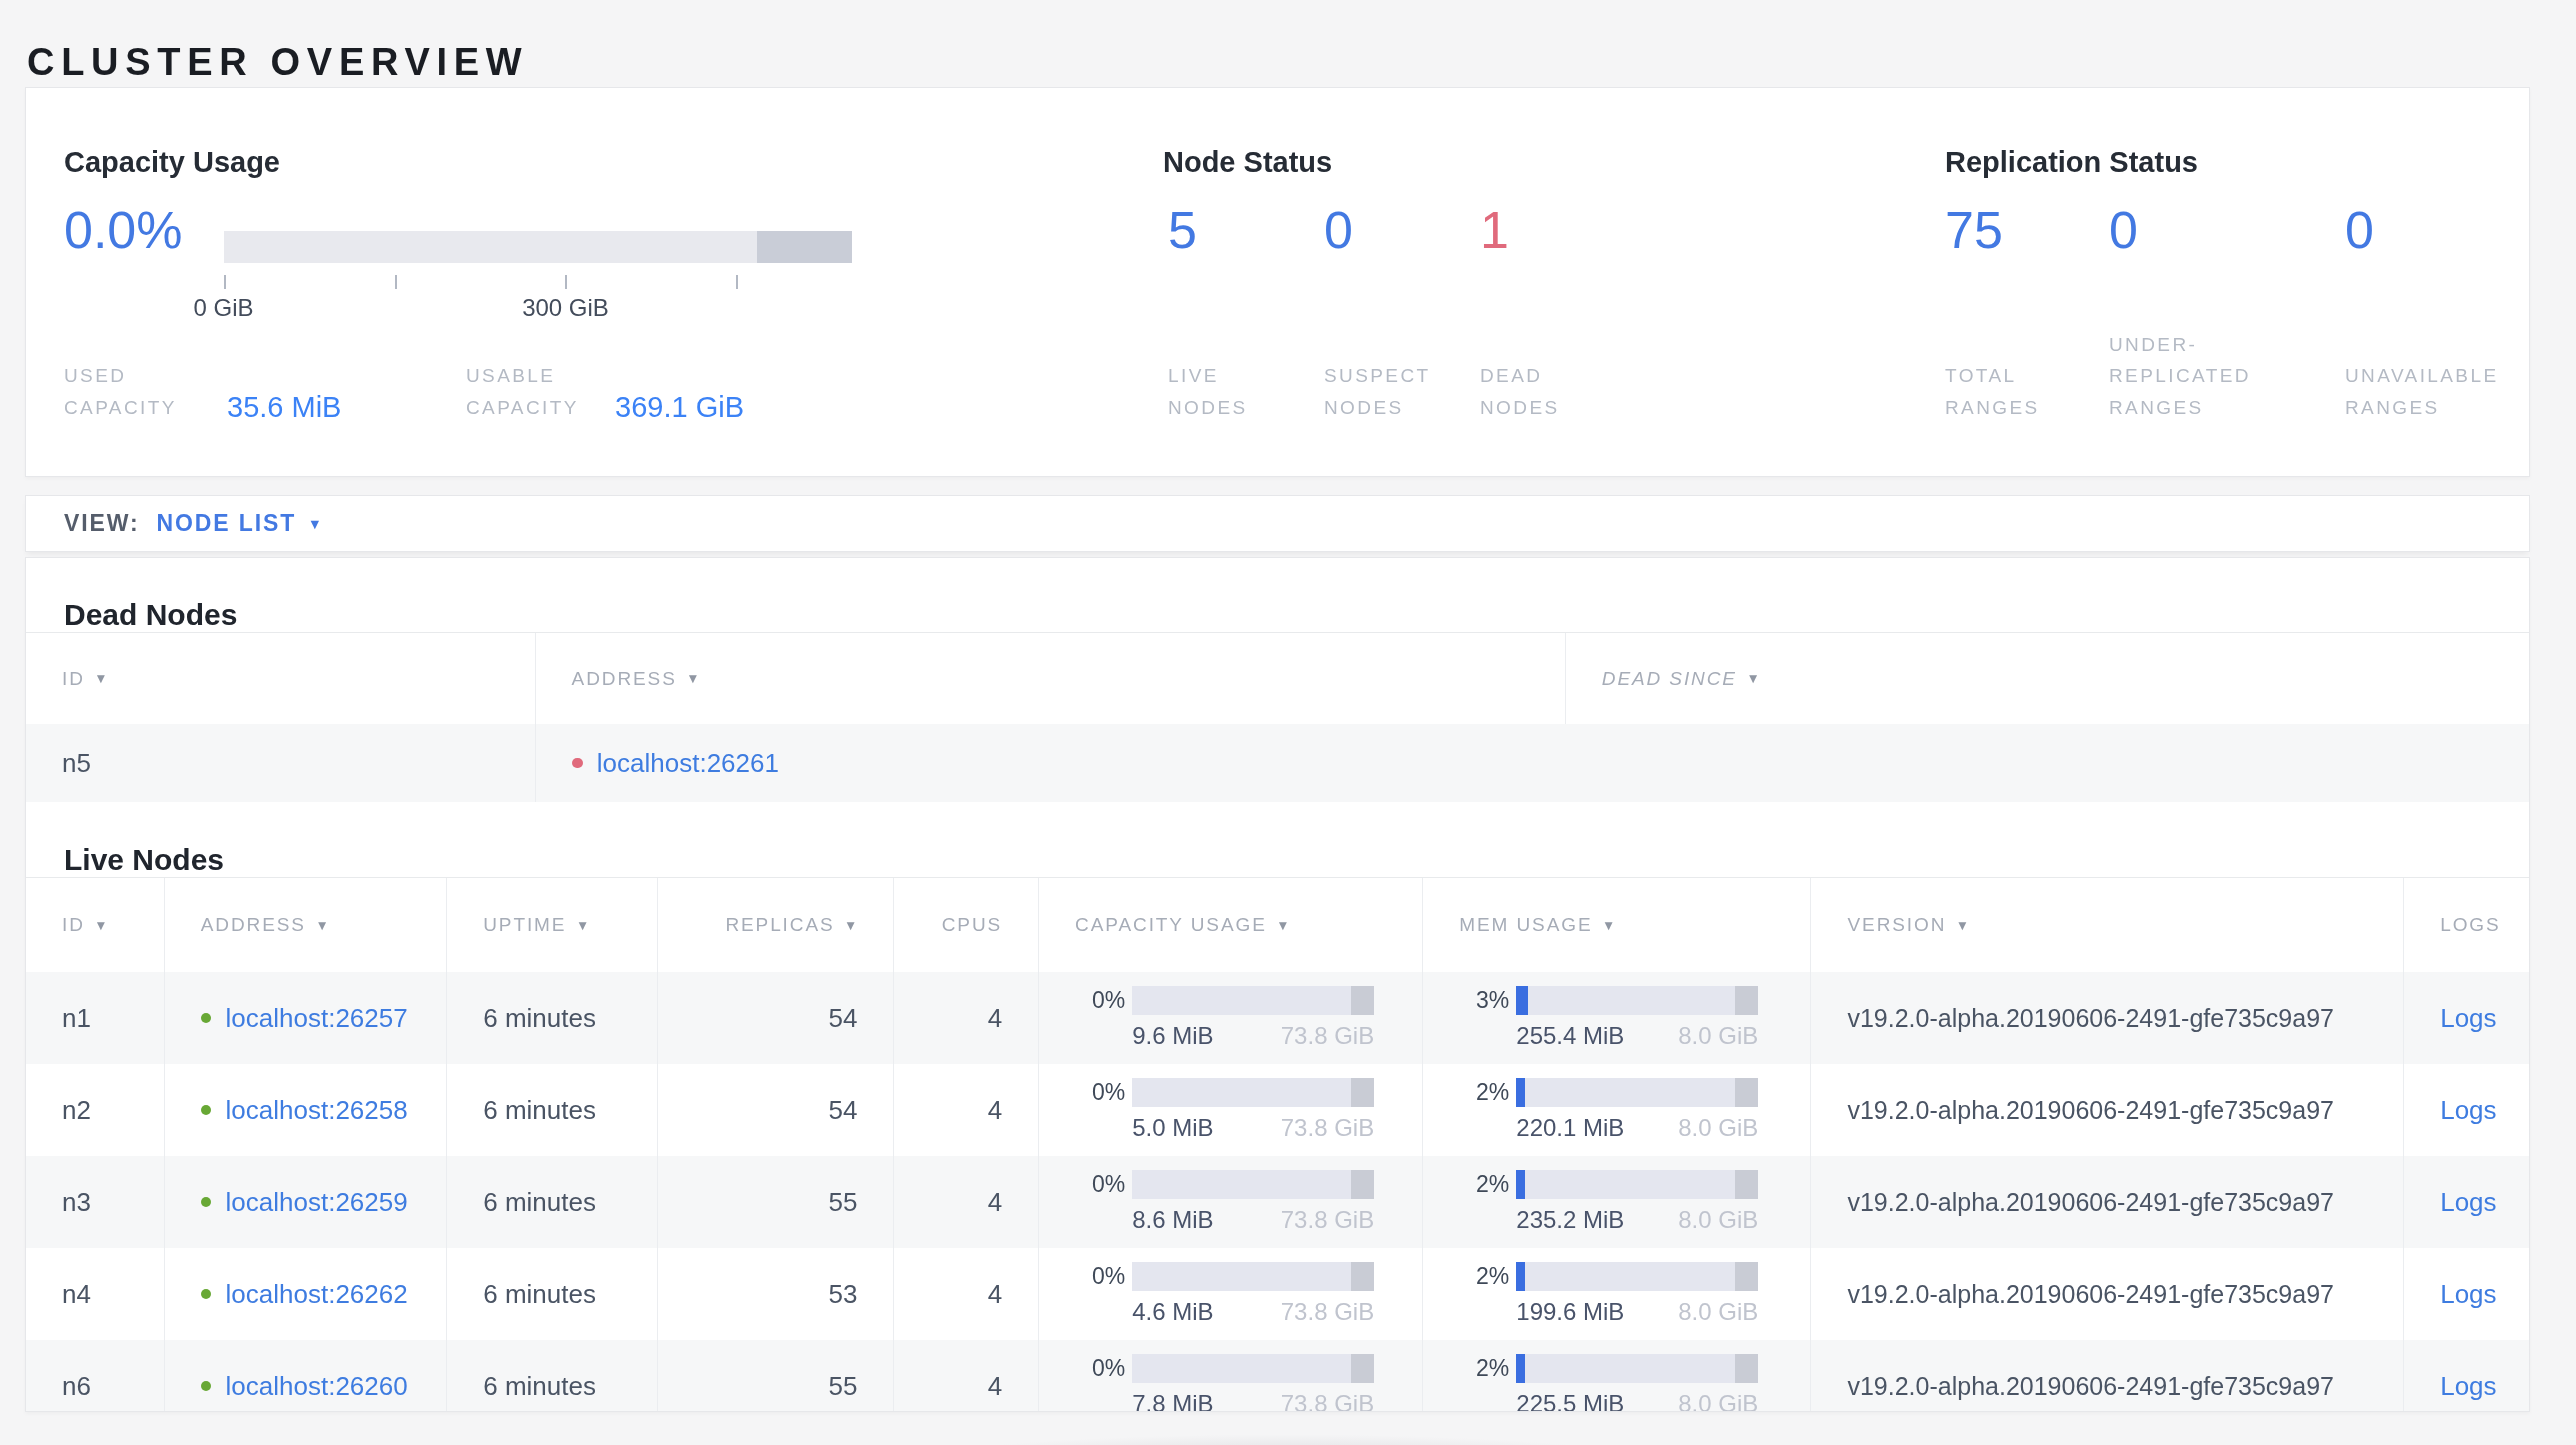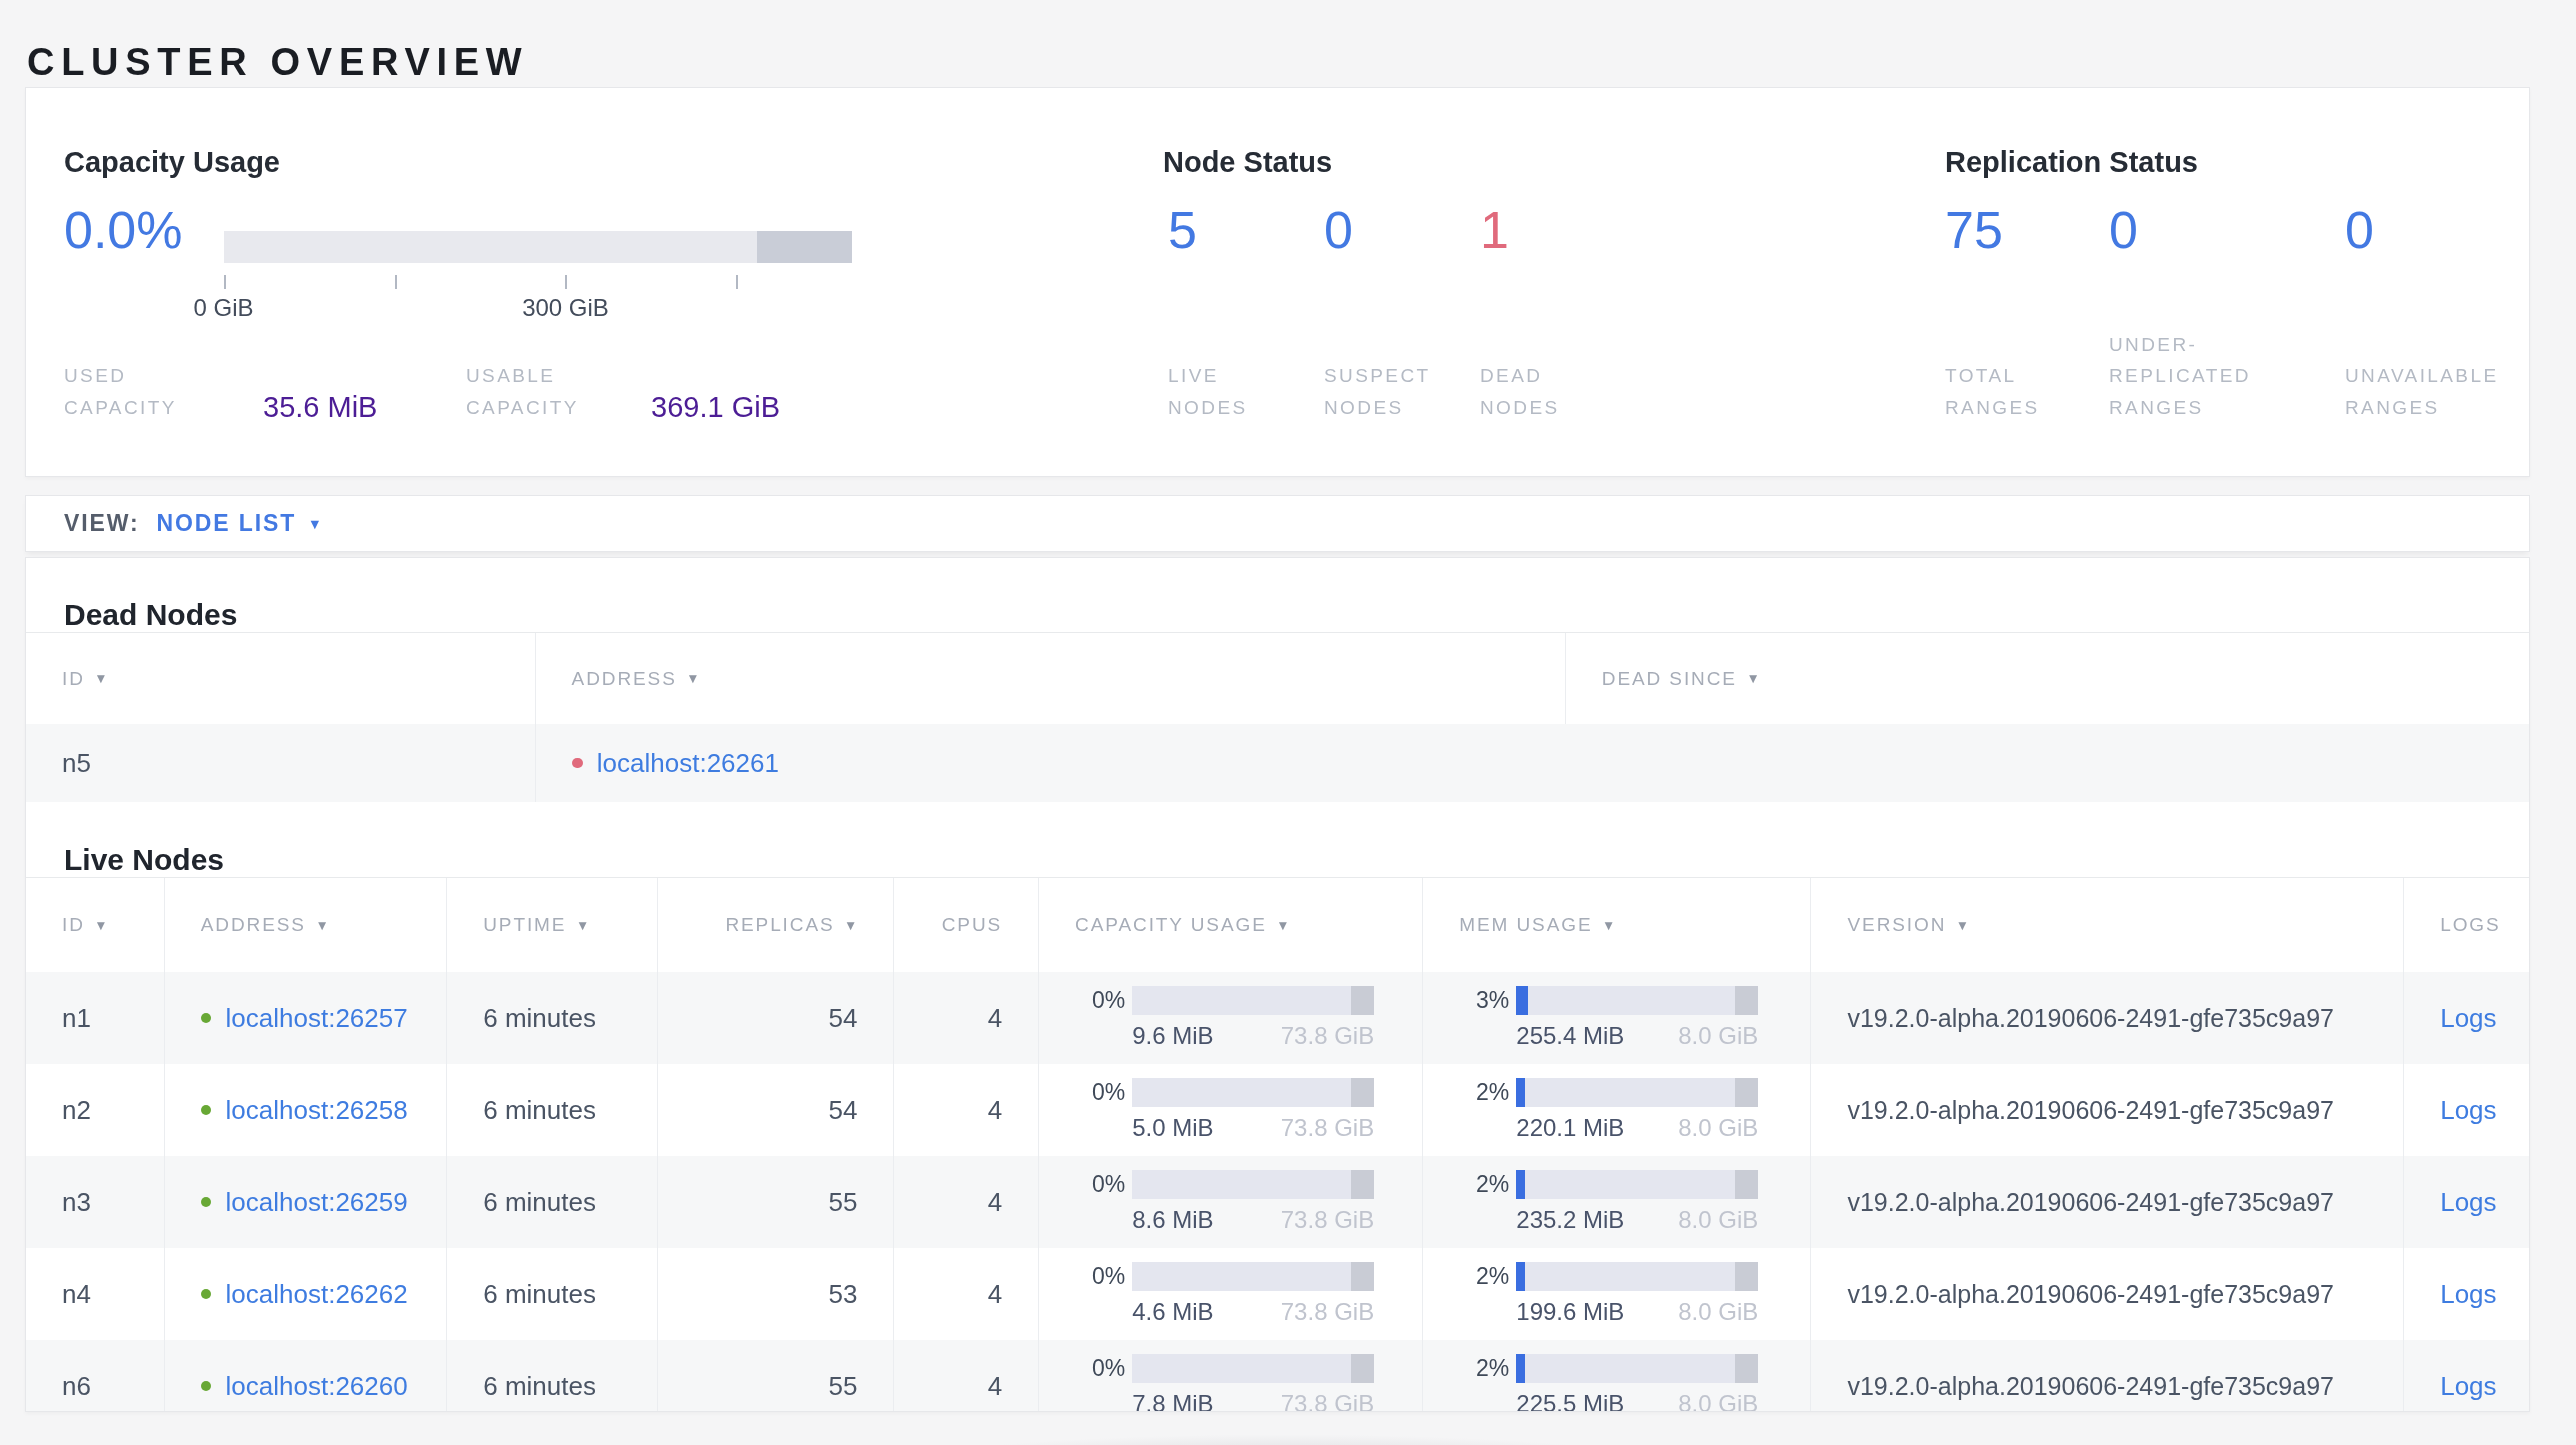--- a/index.html
+++ b/index.html
@@ -17,21 +17,21 @@
   .big-num{position:absolute;top:113px;font-size:52px;font-weight:500;line-height:59px;}
   .blue{color:#4379e2;} .red{color:#e06a7c;}
   .cap-percent{left:38px;}
   .num-live{left:1142px;}.num-suspect{left:1298px;}.num-dead{left:1454px;}
   .num-total{left:1919px;}.num-underrep{left:2083px;}.num-unavail{left:2319px;}
   .stat-label{position:absolute;bottom:53px;font-size:19px;line-height:31.5px;letter-spacing:2.4px;
               color:#b4bac4;}
   .lb-used{left:38px;width:158px;}   .lb-usable{left:440px;width:167px;}
   .lb-live{left:1142px;width:124px;} .lb-suspect{left:1298px;width:129px;} .lb-deadn{left:1454px;width:124px;}
   .lb-total{left:1919px;width:138px;}.lb-underrep{left:2083px;width:196px;}.lb-unavail{left:2319px;width:186px;}
-  .stat-value{position:absolute;bottom:52px;font-size:29px;font-weight:500;color:#4c1d95;margin-left:36px;}
+  .stat-value{position:absolute;bottom:52px;font-size:29px;font-weight:500;color:#3b82f6;}
   .val-used{left:201px;} .val-usable{left:589px;}
   .cap-bar{position:absolute;left:198px;top:143px;width:628px;height:32px;background:#e8e9ee;}
   .cap-bar .tail{position:absolute;right:0;top:0;bottom:0;width:95px;background:#c9cdd7;}
   .tick{position:absolute;top:187px;width:1.9px;height:14.3px;background:#b2b8c3;}
   .t0{left:198px;}.t1{left:369px;}.t2{left:539px;}.t3{left:710px;}
   .tick-label{position:absolute;top:206px;width:153px;text-align:center;font-size:24px;color:#434c5b;}
   .tl0{left:121px;}.tl2{left:463px;}
   
   .view-bar{top:495px;height:57px;display:flex;align-items:center;padding-left:38px;
             box-shadow:0 3.8px 5.7px -1.9px rgba(0,0,0,0.06);}
@@ -56,21 +56,21 @@
   .c:last-child{border-right:none;}
   .right{justify-content:flex-end;padding-right:36px;padding-left:0;}
   .hlabel{font-size:19px;letter-spacing:1.9px;font-weight:500;color:#a6acb7;white-space:nowrap;}
   .tri{font-size:13.4px;color:#9097a3;margin-left:9.5px;}
   .cellv{font-size:26px;color:#4a5464;white-space:nowrap;}
   .ver{font-size:25px;}
   a.lnk{font-size:26px;color:#3e7ce0;text-decoration:none;white-space:nowrap;}
   .dot{width:10.5px;height:10.5px;border-radius:50%;margin-right:14.3px;flex:none;}
   .dot.green{background:#68a835;} .dot.red-dot{background:#e06a7c;}
   
-  .d0{width:510px;} .d1{width:1031px;} .d2{width:964px;}
+  .d0{width:510px;} .d1{width:1031px;} .d2{width:964px;font-style:italic;}
   
   .l0{width:139px;}.l1{width:283px;}.l2{width:211px;}.l3{width:237px;}.l4{width:145px;}
   .l5{width:385px;}.l6{width:389px;}.l7{width:594px;}.l8{width:125px;}
   
   .c.usagecell{padding-left:0;}
   .usage{display:flex;flex-direction:column;justify-content:center;}
   .u-top{display:flex;align-items:center;}
   .pct{width:86px;text-align:right;font-size:23px;color:#3f4958;margin-right:6.7px;flex:none;}
   .bar{position:relative;width:242px;height:29px;background:#e4e6ef;flex:none;}
   .bar .tailr{position:absolute;right:0;top:0;bottom:0;width:23px;background:#c9ccd5;}

